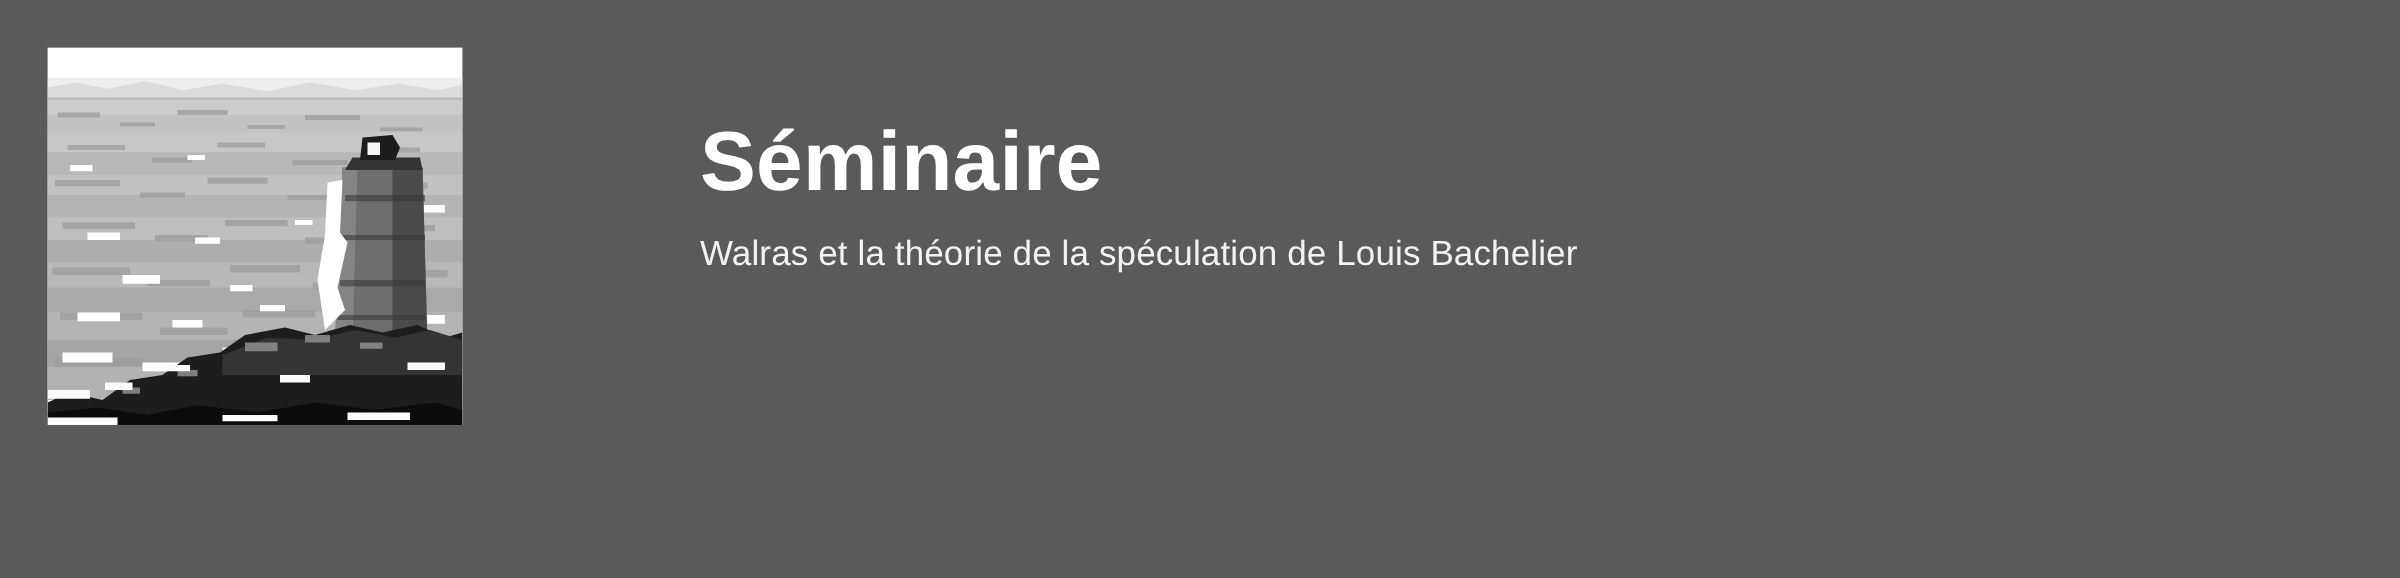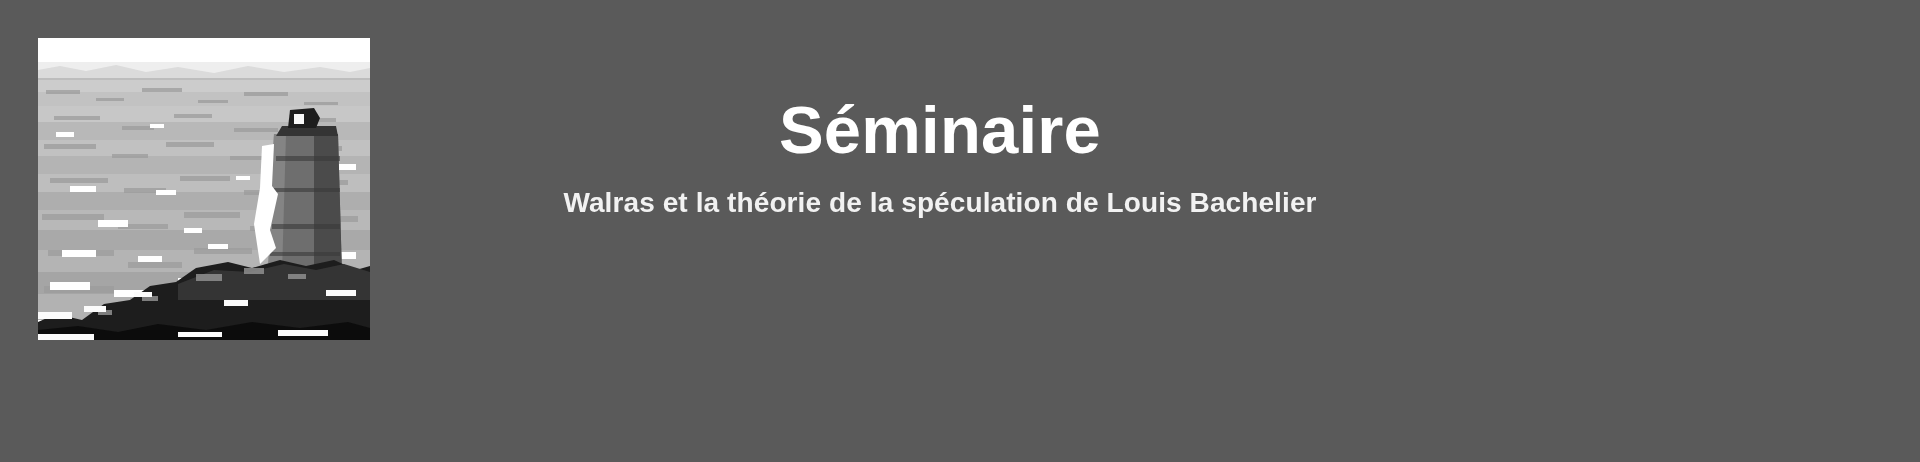--- a/index.html
+++ b/index.html
@@ -39,38 +39,37 @@
     height: 100%;
     display: block;
   }
 
   
   .text-block {
     position: absolute;
     left: 560px;
     top: 96px;
     width: 760px;
-    text-align: center;
   }
   .seminar-title {
     margin: 0;
     color: #ffffff;
     font-family: "Liberation Sans", sans-serif;
     font-size: 67px;
     font-weight: 700;
     line-height: 1.0;
     letter-spacing: 0.2px;
     white-space: nowrap;
   }
   .seminar-subtitle {
     margin: 22px 0 0 0;
     color: #f2f2f2;
     font-family: "Liberation Sans", sans-serif;
     font-size: 28px;
-    font-weight: 700;
+    font-weight: 400;
     line-height: 1.25;
     letter-spacing: 0.1px;
     white-space: nowrap;
   }
 </style>
 </head>
 <body>
 
 <div class="banner">
 

